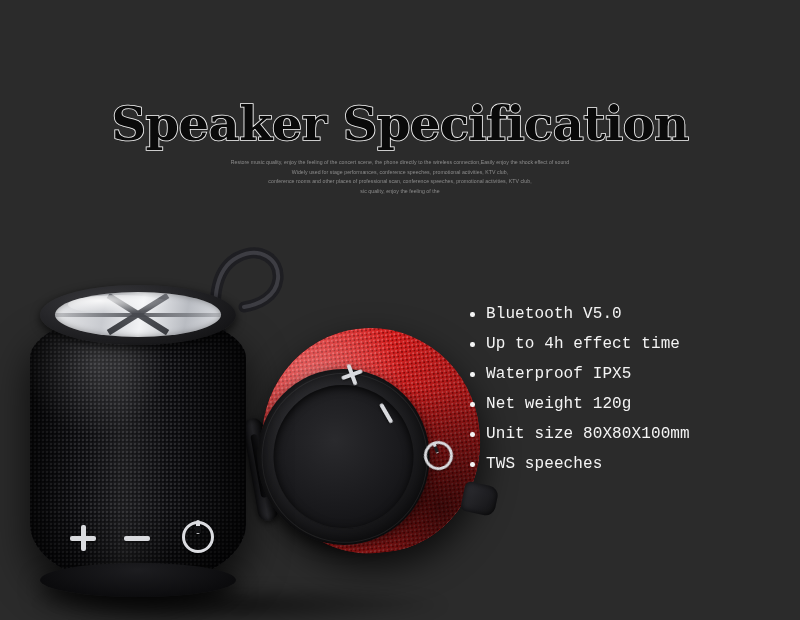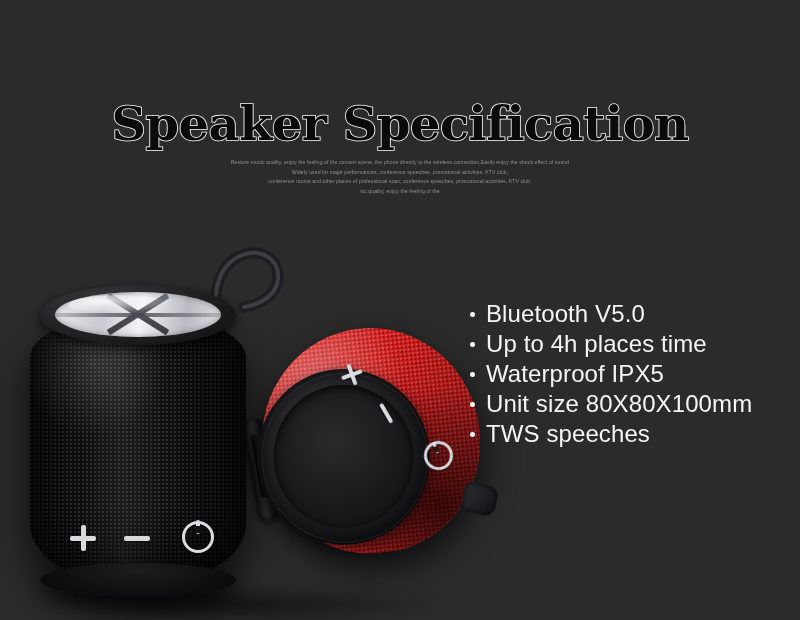--- a/index.html
+++ b/index.html
@@ -66,25 +66,26 @@
     left: 466px;
     top: 251px;
     width: 330px;
     list-style: none;
     margin: 0;
     padding: 0;
   }
   .specs li {
     position: relative;
     color: #f4f4f4;
-    font-size: 24px;
+    font-size: 16px;
     line-height: 30.1px;
     padding-left: 20px;
     white-space: nowrap;
     letter-spacing: 0.1px;
+    font-family: Liberation Mono, monospace;
   }
   .specs li::before {
     content: "";
     position: absolute;
     left: 4px;
     top: 13px;
     width: 4.6px;
     height: 4.6px;
     border-radius: 50%;
     background: #f4f4f4;
@@ -457,19 +458,20 @@
 
       <div class="glyph-plus bp"></div>
       <div class="glyph-minus bm"></div>
       <div class="glyph-power bpw"></div>
     </div>
 
   </div>
 
   <ul class="specs">
     <li>Bluetooth V5.0</li>
-    <li>Up to 4h places time</li>
+    <li>Up to 4h effect time</li>
     <li>Waterproof IPX5</li>
+    <li>Net weight 120g</li>
     <li>Unit size 80X80X100mm</li>
     <li>TWS speeches</li>
   </ul>
 
 </div>
 
 </body></html>

